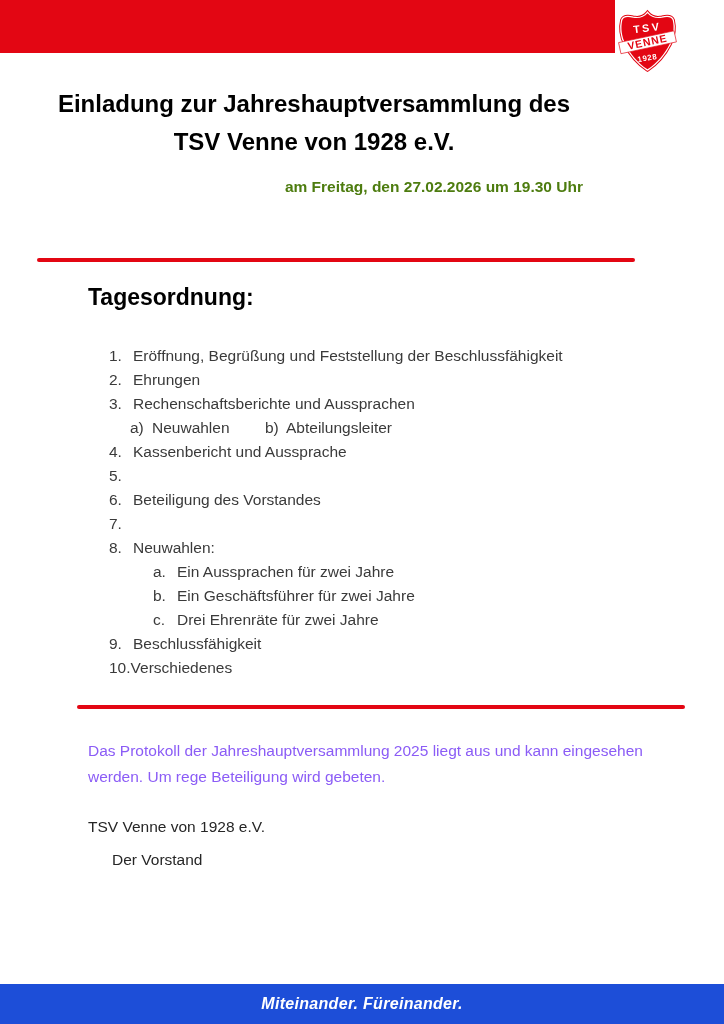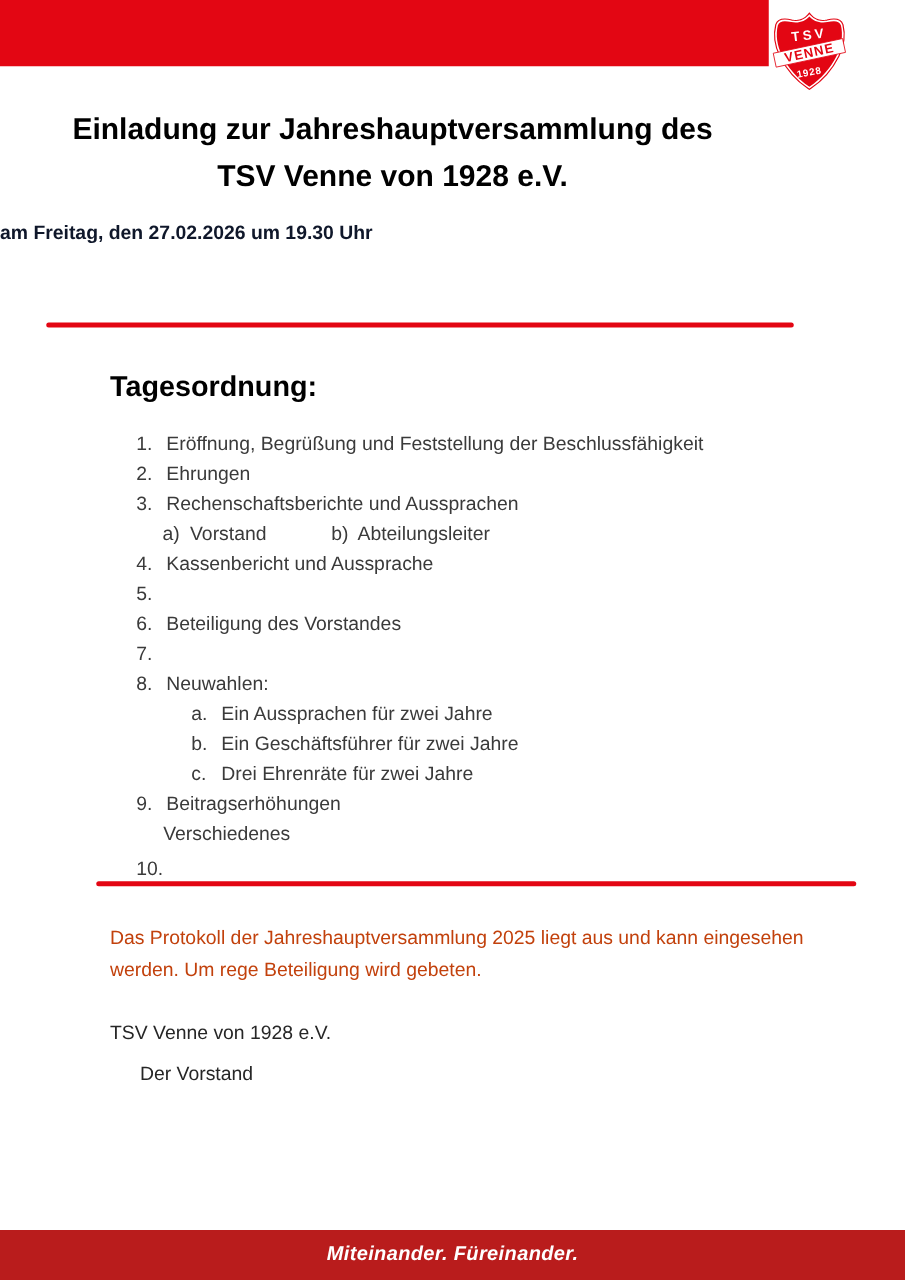--- a/index.html
+++ b/index.html
@@ -6,44 +6,44 @@
   .page{
     position:relative;width:724px;height:1024px;background:#fff;overflow:hidden;
     font-family:"Liberation Sans",sans-serif;
   }
   
   .top-bar{position:absolute;left:0;top:0;width:615px;height:53px;background:#e30613;}
   .club-logo{position:absolute;left:616px;top:8px;width:63px;height:66px;}
   
   .title-block{position:absolute;left:0;top:85px;width:628px;text-align:center;
     font-weight:bold;color:#000;font-size:24px;line-height:38px;}
-  .meta-block{position:absolute;left:0;top:170px;width:583px;text-align:left;
-    font-weight:bold;color:#0f172a;font-size:15.5px;line-height:33px;}
+  .meta-block{position:absolute;left:0;top:170px;width:583px;text-align:right;
+    font-weight:bold;color:#4d7c0f;font-size:15.5px;line-height:33px;}
   
   .rule{position:absolute;height:4px;background:#e30613;border-radius:2px;}
   .rule-1{left:37px;top:258px;width:598px;}
   .rule-2{left:77px;top:705px;width:608px;}
   
-  .agenda-heading{position:absolute;left:88px;top:284px;font-size:23px;font-weight:bold;color:#000;margin-top:12px;}
+  .agenda-heading{position:absolute;left:88px;top:284px;font-size:23px;font-weight:bold;color:#000;}
   .agenda{position:absolute;left:109px;top:344px;width:540px;font-size:15.5px;color:#3a3a3a;}
   .row{display:flex;line-height:24px;white-space:nowrap;}
   .row .marker{width:24px;flex:none;}
   .row.l2{margin-left:44px;}
-  .row.tight .marker{width:auto;margin-top:28px;}
+  .row.tight .marker{width:auto;}
   .row.split{margin-left:21px;}
   .row.split .m1{width:22px;flex:none;}
   .row.split .t1{width:113px;flex:none;}
   .row.split .m2{width:21px;flex:none;}
   
   .note{position:absolute;left:88px;top:738px;width:585px;font-size:15.5px;
-    line-height:26px;color:#c2410c;}
+    line-height:26px;color:#8b5cf6;}
   .sig1{position:absolute;left:88px;top:818px;font-size:15.5px;color:#262626;}
   .sig2{position:absolute;left:88px;top:851px;font-size:15.5px;color:#262626;margin-left:24px;}
   
-  .footer-bar{position:absolute;left:0;top:984px;width:724px;height:40px;background:#b91c1c;
+  .footer-bar{position:absolute;left:0;top:984px;width:724px;height:40px;background:#1d4ed8;
     display:flex;align-items:center;justify-content:center;}
   .footer-motto{color:#fff;font-size:16px;font-weight:bold;font-style:italic;letter-spacing:.3px;}
   
   .logo-txt{font-family:"Liberation Sans",sans-serif;font-weight:bold;}
 </style>
 </head>
 <body>
 
 <div class="page">
 
@@ -82,21 +82,21 @@
     <div class="row">
       <span class="marker">2.</span>
       <span>Ehrungen</span>
     </div>
     <div class="row">
       <span class="marker">3.</span>
       <span>Rechenschaftsberichte und Aussprachen</span>
     </div>
     <div class="row split">
       <span class="m1">a)</span>
-      <span class="t1">Vorstand</span>
+      <span class="t1">Neuwahlen</span>
       <span class="m2">b)</span>
       <span>Abteilungsleiter</span>
     </div>
     <div class="row">
       <span class="marker">4.</span>
       <span>Kassenbericht und Aussprache</span>
     </div>
     <div class="row">
       <span class="marker">5.</span>
     </div>
@@ -118,21 +118,21 @@
     <div class="row l2">
       <span class="marker">b.</span>
       <span>Ein Geschäftsführer für zwei Jahre</span>
     </div>
     <div class="row l2">
       <span class="marker">c.</span>
       <span>Drei Ehrenräte für zwei Jahre</span>
     </div>
     <div class="row">
       <span class="marker">9.</span>
-      <span>Beitragserhöhungen</span>
+      <span>Beschlussfähigkeit</span>
     </div>
     <div class="row tight">
       <span class="marker">10.</span>
       <span>Verschiedenes</span>
     </div>
   </div>
 
   <div class="rule rule-2"></div>
 
   <div class="note">Das Protokoll der Jahreshauptversammlung 2025 liegt aus und kann eingesehen werden. Um rege Beteiligung wird gebeten.</div>

